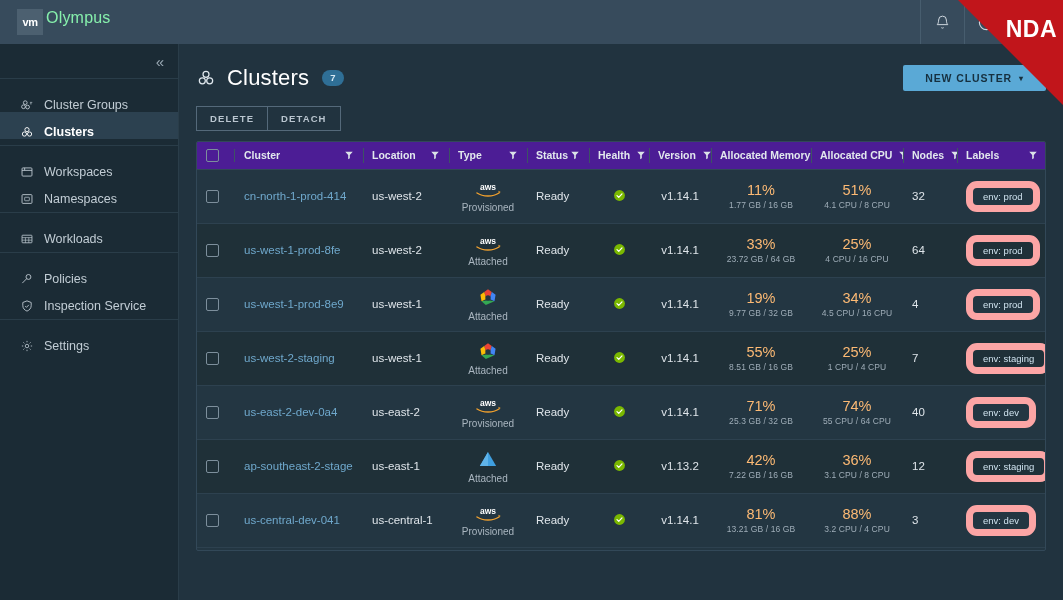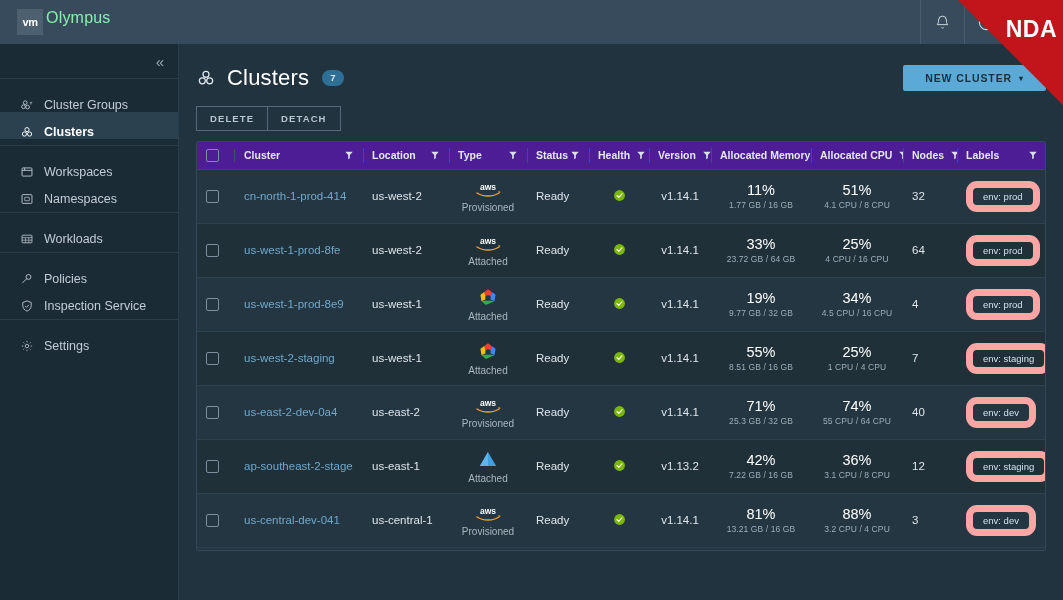--- a/index.html
+++ b/index.html
@@ -160,21 +160,21 @@
   .th-sep-col { position: relative; }
   .th-sep-col::after {
     content: ""; position: absolute; right: 0; top: 7px; bottom: 7px;
     width: 1px; background: #3d5364;
   }
 
   .type-cell { display: flex; flex-direction: column; align-items: center; gap: 2px; }
   .type-sub { font-size: 10px; color: #aab6c0; }
 
   .metric { text-align: center; line-height: 1.25; }
-  .metric .pct { font-size: 14.5px; color: #ffffff; font-weight: 400; }
+  .metric .pct { font-size: 14.5px; color: #fdba74; font-weight: 400; }
   .metric .sub { font-size: 8.5px; color: #9fadb8; letter-spacing: 0.1px; margin-top: 1px; }
 
   .chip {
     display: inline-flex; align-items: center; justify-content: center;
     border: 7px solid #fca5a5; color: #cfe2ee; border-radius: 11px;
     font-size: 9.5px; padding: 3px 10px; white-space: nowrap;
   }
   .chip-more {
     display: inline-flex; align-items: center; justify-content: center;
     background: #3183c9; color: #ffffff; border-radius: 9px;

